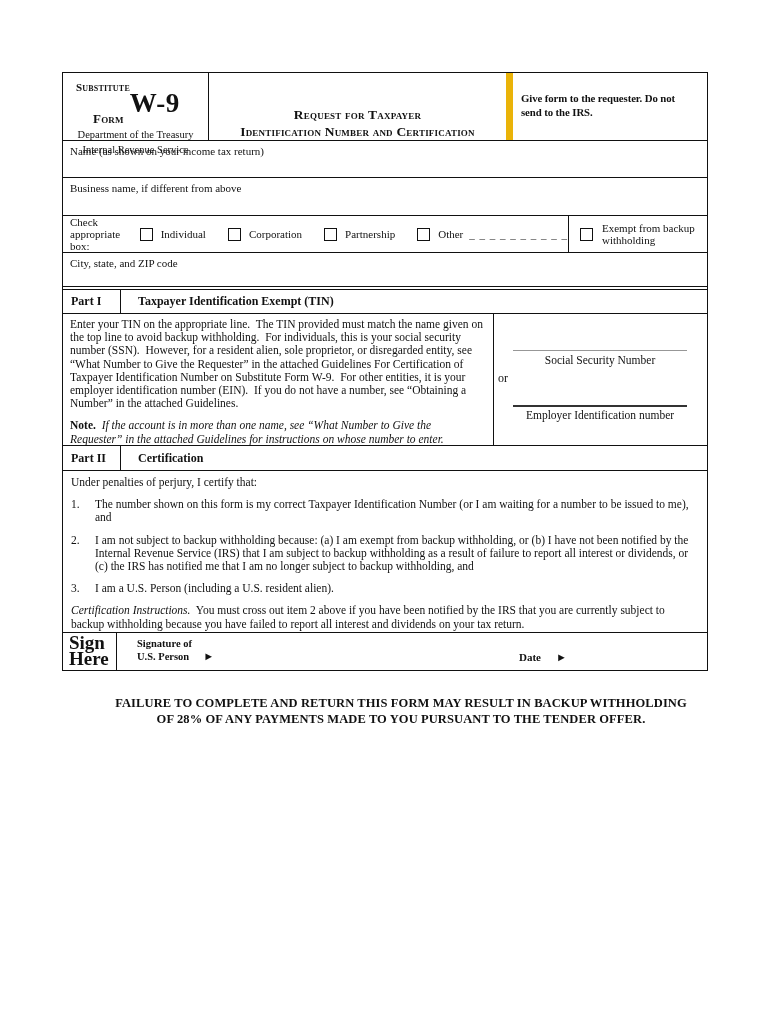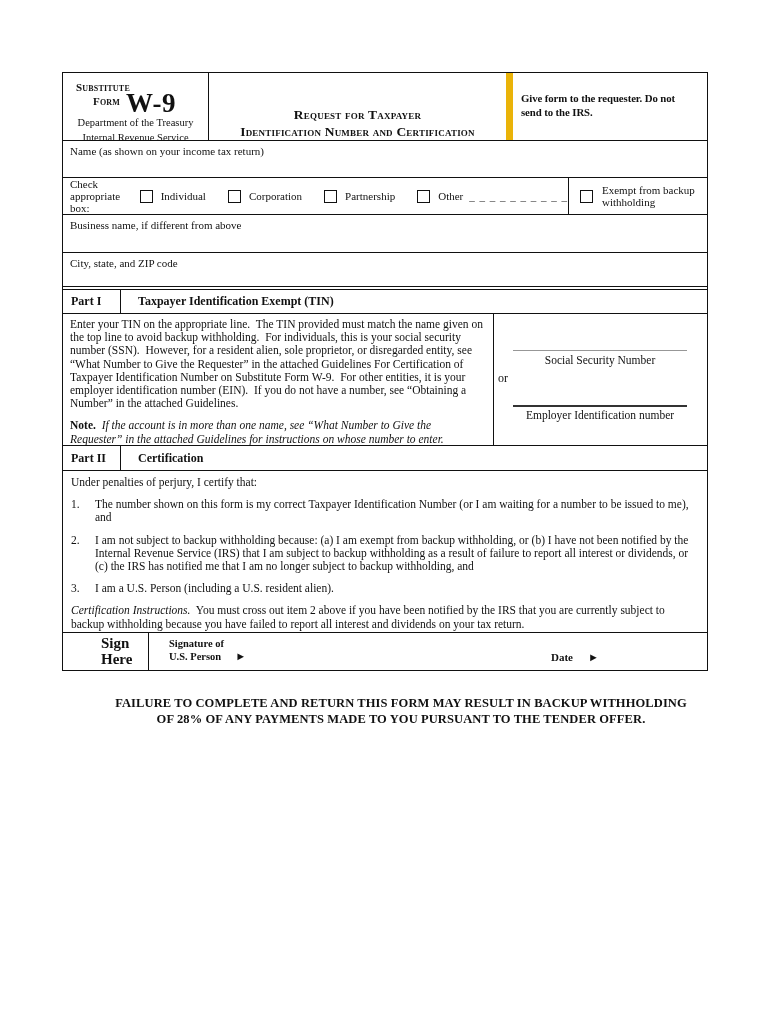--- a/index.html
+++ b/index.html
@@ -14,21 +14,21 @@
   .row { display:flex; border-bottom:1px solid #111; position:relative; }
   .row:last-child { border-bottom:none; }
   .cell { position:relative; }
   .prewrap { white-space:pre-wrap; }
 
   
   .hdr { height:68px; }
   .hdr-left { width:146px; border-right:1px solid #111; padding-top:8px; }
   .substitute { font-variant:small-caps; font-weight:bold; font-size:11px; padding-left:13px; letter-spacing:.2px; }
   .formline { display:flex; align-items:flex-start; padding-left:30px; margin-top:-2px; }
-  .formword { font-variant:small-caps; font-weight:bold; font-size:11px; margin-top:4px; letter-spacing:.2px; }
+  .formword { font-variant:small-caps; font-weight:bold; font-size:13px; margin-top:20px; letter-spacing:.2px; }
   .w9 { font-weight:bold; font-size:27px; line-height:24px; margin-left:6px; letter-spacing:.5px; }
   .dept { font-size:10.5px; text-align:center; line-height:12.5px; margin-top:2px; }
   .hdr-center { width:304px; border-right:7px solid #eab308; display:flex; flex-direction:column; justify-content:flex-end; align-items:center; }
   .hdr-title { font-variant:small-caps; font-weight:bold; font-size:13.5px; line-height:17px; white-space:nowrap; letter-spacing:.2px; }
   .hdr-right { flex:1; padding:18px 4px 0 8px; }
   .give-line { font-weight:bold; font-size:10.8px; line-height:14px; white-space:nowrap; letter-spacing:-0.1px; }
 
   
   .field-label { font-size:11px; padding:4px 0 0 7px;text-align:right; }
   .r-name { height:37px; }
@@ -69,21 +69,21 @@
   .r-cert { height:162px; display:block; padding:5px 10px 0 8px; font-size:11.5px; line-height:13.2px; }
   .cert-intro { margin-bottom:9px; }
   .cert-item { display:flex; margin-bottom:9px; }
   .cert-num { width:24px; flex:none; }
   .cert-text { flex:1; }
   .cert-instr { margin-top:1px; }
   .cert-instr i { font-style:italic; }
 
   
   .r-sign { height:37px; }
-  .sign-label-cell { width:54px; border-right:1px solid #111; padding:2px 0 0 6px; font-weight:bold; font-size:15px; line-height:16px;margin-left:32px; }
+  .sign-label-cell { width:54px; border-right:1px solid #111; padding:2px 0 0 6px; font-weight:bold; font-size:19px; line-height:16px; }
   .sign-main { flex:1; position:relative; }
   .sig-block { position:absolute; left:20px; top:4px; font-weight:bold; font-size:10.5px; line-height:13px; }
   .sig-line2 { display:flex; align-items:center; }
   .arrow { font-size:11px; line-height:11px; }
   .sig-arrow { margin-left:14px; }
   .date-block { position:absolute; left:402px; top:18px; display:flex; align-items:center; font-weight:bold; font-size:11px; }
   .date-arrow { margin-left:15px; }
 
   
   .footer { position:absolute; left:16px; top:696px; width:770px; text-align:center; font-weight:bold; font-size:12.5px; line-height:15.5px; letter-spacing:.1px; }
@@ -111,20 +111,24 @@
       <div class="cell hdr-right">
         <div class="give-line prewrap">Give form to the requester.  Do not</div>
         <div class="give-line">send to the IRS.</div>
       </div>
     </div>
 
     <div class="row r-name">
       <div class="field-label">Name (as shown on your income tax return)</div>
     </div>
 
+    <div class="row r-business">
+      <div class="field-label">Business name, if different from above</div>
+    </div>
+
     <div class="row r-check">
       <div class="cell check-main">
         <span class="check-label">Check appropriate box:</span>
         <span class="opt">
           <span class="cbox"></span>
           <span class="opt-label">Individual</span>
         </span>
         <span class="opt">
           <span class="cbox"></span>
           <span class="opt-label">Corporation</span>
@@ -136,24 +140,20 @@
         <span class="opt" style="margin-right:0">
           <span class="cbox"></span>
           <span class="opt-label">Other</span>
           <span class="other-blank">_ _ _ _ _ _ _ _ _ _</span>
         </span>
       </div>
       <div class="cell exempt">
         <span class="cbox"></span>
         <span class="exempt-label">Exempt from backup withholding</span>
       </div>
-    </div>
-
-    <div class="row r-business">
-      <div class="field-label">Business name, if different from above</div>
     </div>
 
     <div class="row r-city">
       <div class="field-label">City, state, and ZIP code</div>
     </div>
 
     <div class="row part-hdr" style="border-top:1px solid #111; margin-top:2px;">
       <div class="part-label-cell">Part I</div>
       <div class="part-title-cell">Taxpayer Identification Exempt (TIN)</div>
     </div>

